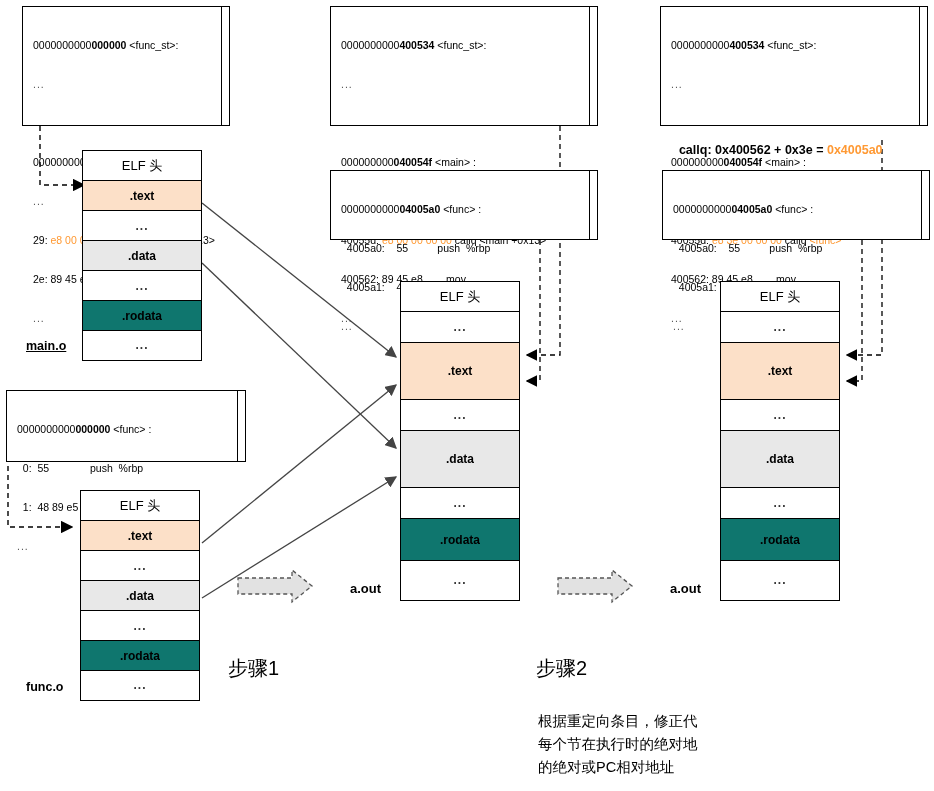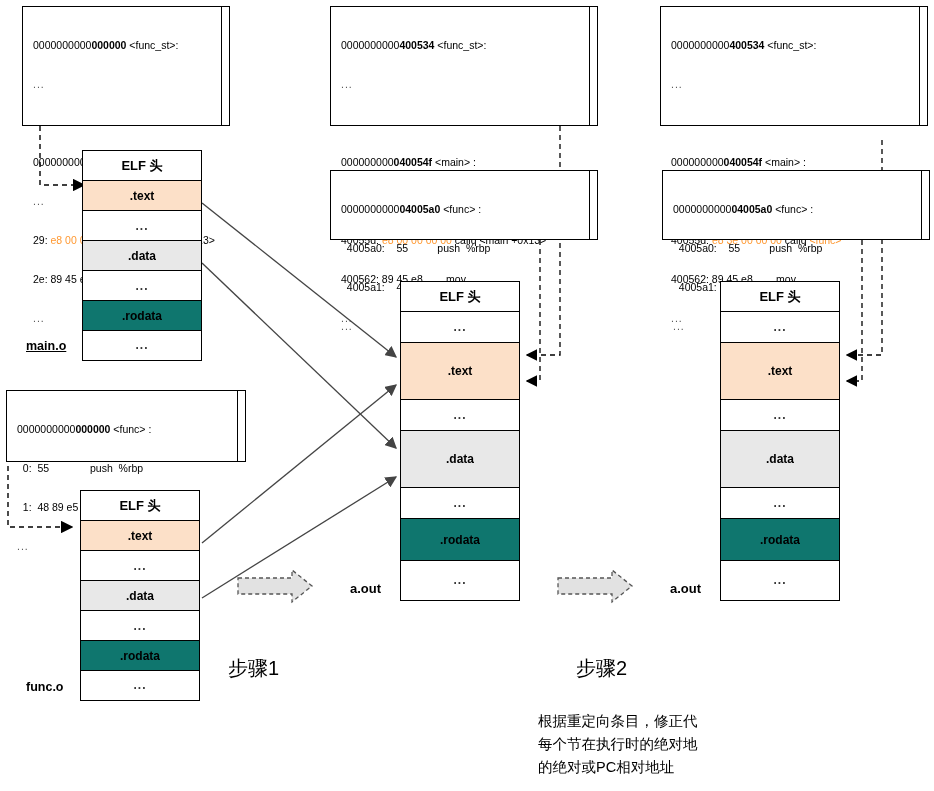--- a/index.html
+++ b/index.html
@@ -44,21 +44,21 @@
     background: #fff;
   }
   .elf .row {
     border-bottom: 1.5px solid #000;
     display: flex; align-items: center; justify-content: center;
     font-size: 12px;
     font-weight: bold;
     color: #000;
   }
   .elf .row:last-child { border-bottom: none; }
-  .elf .row.hdr { font-weight: bold; font-size: 13px; }
+  .elf .row.hdr { font-weight: normal; font-size: 13px; }
   .elf .row.ell { font-weight: bold; letter-spacing: 1px; color: #333; }
   .elf .row.text   { background: #fce0c8; }
   .elf .row.data   { background: #e8e8e8; }
   .elf .row.rodata { background: #0f766e; }
 
   
   .objlabel {
     position: absolute;
     font-size: 12.5px;
     font-weight: bold;
@@ -161,20 +161,23 @@
     <span class="ln"><span>0000000000</span><b class="addr">400534</b><span> &lt;func_st&gt;:</span></span>
     <span class="ln dots">...</span>
     <span class="ln">&nbsp;</span>
     <span class="ln"><span>000000000</span><b class="addr">040054f</b><span> &lt;main&gt; :</span></span>
     <span class="ln dots">...</span>
     <span class="ln"><span>40055d: </span><span class="hexb">e8 3e 00 00 00</span><span> callq </span><span class="sym">&lt;func&gt;</span></span>
     <span class="ln">400562: 89 45 e8        mov ...</span>
     <span class="ln dots">...</span>
   </div>
 
+  <div class="callq-note" style="left:665px; top:129px;">
+    <span>callq: 0x400562 + 0x3e = </span><span class="sym">0x4005a0</span>
+  </div>
 
   <div class="codebox" style="left:330px; top:170px; width:268px; height:70px;">
     <span class="ln"><span>0000000000</span><b class="addr">04005a0</b><span> &lt;func&gt; :</span></span>
     <span class="ln">  4005a0:    55          push  %rbp</span>
     <span class="ln">  4005a1:    48 89 e5    mov   ...</span>
     <span class="ln dots">...</span>
   </div>
 
   <div class="codebox" style="left:662px; top:170px; width:268px; height:70px;">
     <span class="ln"><span>0000000000</span><b class="addr">04005a0</b><span> &lt;func&gt; :</span></span>
@@ -231,19 +234,19 @@
     <div class="row ell" style="height:31px;">...</div>
     <div class="row data" style="height:57px;">.data</div>
     <div class="row ell" style="height:31px;">...</div>
     <div class="row rodata" style="height:42px;">.rodata</div>
     <div class="row ell" style="height:38px;">...</div>
   </div>
   <div class="aout-label" style="left:670px; top:581px;">a.out</div>
 
   <div class="step-title" style="left:228px; top:655px;">步骤1</div>
 
-  <div class="step-title" style="left:576px; top:655px;">步骤2</div>
+  <div class="step-title" style="left:536px; top:655px;">步骤2</div>
   <div class="step-body" style="left:538px; top:710px; width:240px;">根据重定向条目，修正代
 每个节在执行时的绝对地
 的绝对或PC相对地址</div>
 
 
 </div>
 
 </body></html>

